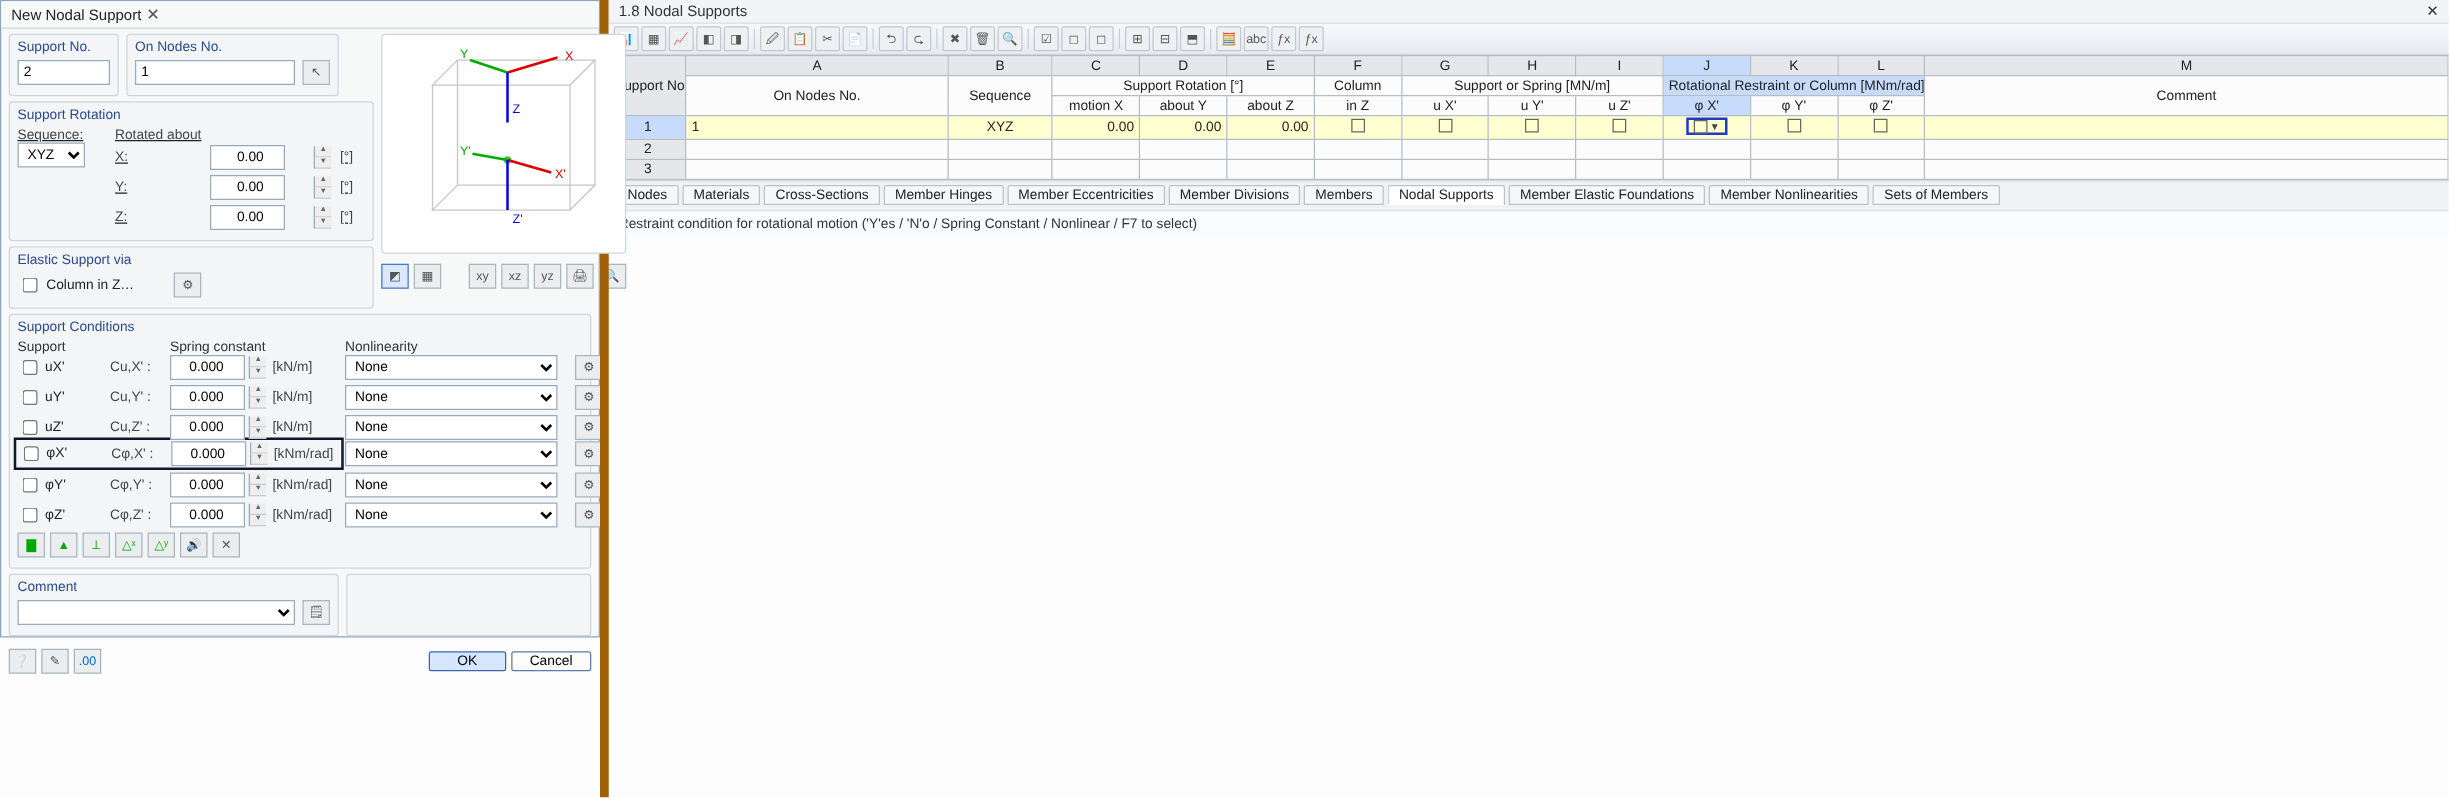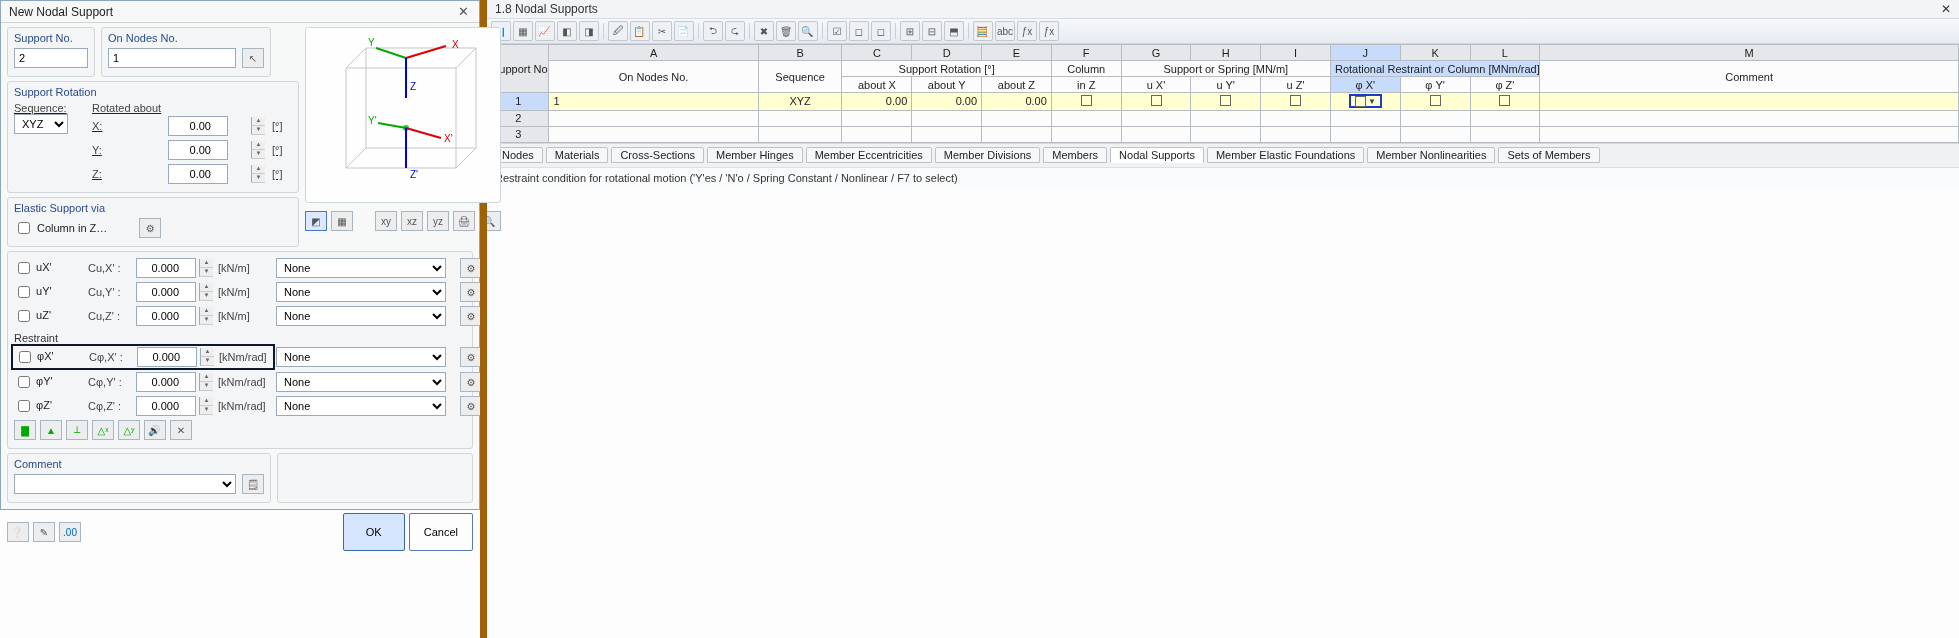--- a/index.html
+++ b/index.html
@@ -20,21 +20,20 @@
     width: 480px;
     height: 510px;
     border: 1px solid #8ca6c0;
     background: #f7f8f8;
     display: flex;
     flex-direction: column;
     margin: 0;
   }
   .dialog-title {
     display: flex;
-    justify-content: space-between;
     align-items: center;
     padding: 3px 6px 3px 8px;
     background: #f7f8f8;
     border-bottom: 1px solid #d2d2d2;
     font-size: 12px;
   }
   .dialog-title .close-x {
     font-size: 13px;
     cursor: pointer;
     color: #555;
@@ -116,21 +115,21 @@
   .comment-select {
     width: 222px; height: 20px; border: 1px solid #9ab; background: #fff;
     font: inherit; padding-left: 4px;
   }
 
   .dialog-footer {
     display: flex; justify-content: space-between; align-items: center;
     padding: 4px 6px; margin-top: auto;
   }
   .btn {
-    height: 38px; min-width: 62px; padding: 0 14px;
+    height: 16px; min-width: 62px; padding: 0 14px;
     border: 1px solid #5b7aa8; background: #fdfdfd;
     font: inherit; cursor: pointer; border-radius: 2px;
   }
   .btn-primary { background: #d7e6ff; border-color: #3a66b0; }
   .btn-group { display: flex; gap: 4px; }
 
   
   .sheet-area {
     flex: 1; display: flex; flex-direction: column;
     border-left: 7px solid #a16207;
@@ -296,21 +295,29 @@
           <span class="tiny-btn">xy</span>
           <span class="tiny-btn">xz</span>
           <span class="tiny-btn">yz</span>
           <span class="tiny-btn">🖨</span>
           <span class="tiny-btn">🔍</span>
         </div>
       </div>
     </div>
 
     <div class="fieldset group-support-conditions">
-
+      <div class="fs-title">Support Conditions</div>
+
+      <div class="grid-sc">
+        <div class="header-cell">Support</div>
+        <div></div>
+        <div class="header-cell" style="grid-column: span 2;">Spring constant</div>
+        <div class="header-cell">Nonlinearity</div>
+        <div></div>
+      </div>
       <div class="grid-sc" id="support-rows">
           <label><input type="checkbox" class="chk" style=""> uX'</label>
          <span class="label-dim">Cu,X'  :</span>
          <span class="spinner-wrap"><input value="0.000" style=""><span class="spin-btns">
               <span>▲</span>
               <span>▼</span>
             </span></span>
          <span class="label-dim">[kN/m]</span>
          <select class="select nonlin-select"><option>None</option></select>
          <span class="tiny-btn">⚙</span>
@@ -327,21 +334,20 @@
          <span class="label-dim">Cu,Z'  :</span>
          <span class="spinner-wrap"><input value="0.000" style=""><span class="spin-btns">
               <span>▲</span>
               <span>▼</span>
             </span></span>
          <span class="label-dim">[kN/m]</span>
          <select class="select nonlin-select"><option>None</option></select>
          <span class="tiny-btn">⚙</span>
         </div>
 
-      <div class="header-cell" style="margin:6px 0 2px 0">Restraint</div>
       <div class="grid-sc" id="restraint-rows">
           <div class="highlight-box" style="grid-column:1/5;display:grid;grid-template-columns:70px 44px 78px 54px;column-gap:4px;align-items:center;">
             <label><input type="checkbox" class="chk" style=""> φX'</label>
          <span class="label-dim">Cφ,X'  :</span>
          <span class="spinner-wrap"><input value="0.000" style=""><span class="spin-btns">
                 <span>▲</span>
                 <span>▼</span>
               </span></span>
          <span class="label-dim">[kNm/rad]</span>
           </div>
@@ -482,21 +488,21 @@
         <tr id="row-groups">
             <th rowspan="2">On Nodes No.</th>
    <th rowspan="2">Sequence</th>
    <th colspan="3">Support Rotation [°]</th>
    <th>Column</th>
    <th colspan="3">Support or Spring [MN/m]</th>
    <th colspan="3" class="active-col">Rotational Restraint or Column [MNm/rad]</th>
    <th rowspan="2">Comment</th>
           </tr>
         <tr id="row-fields">
-            <th>about X</th>
+            <th>motion X</th>
    <th>about Y</th>
    <th>about Z</th>
    <th>in Z</th>
    <th>u X'</th>
    <th>u Y'</th>
    <th>u Z'</th>
    <th class="active-col">φ X'</th>
    <th>φ Y'</th>
    <th>φ Z'</th>
           </tr>

